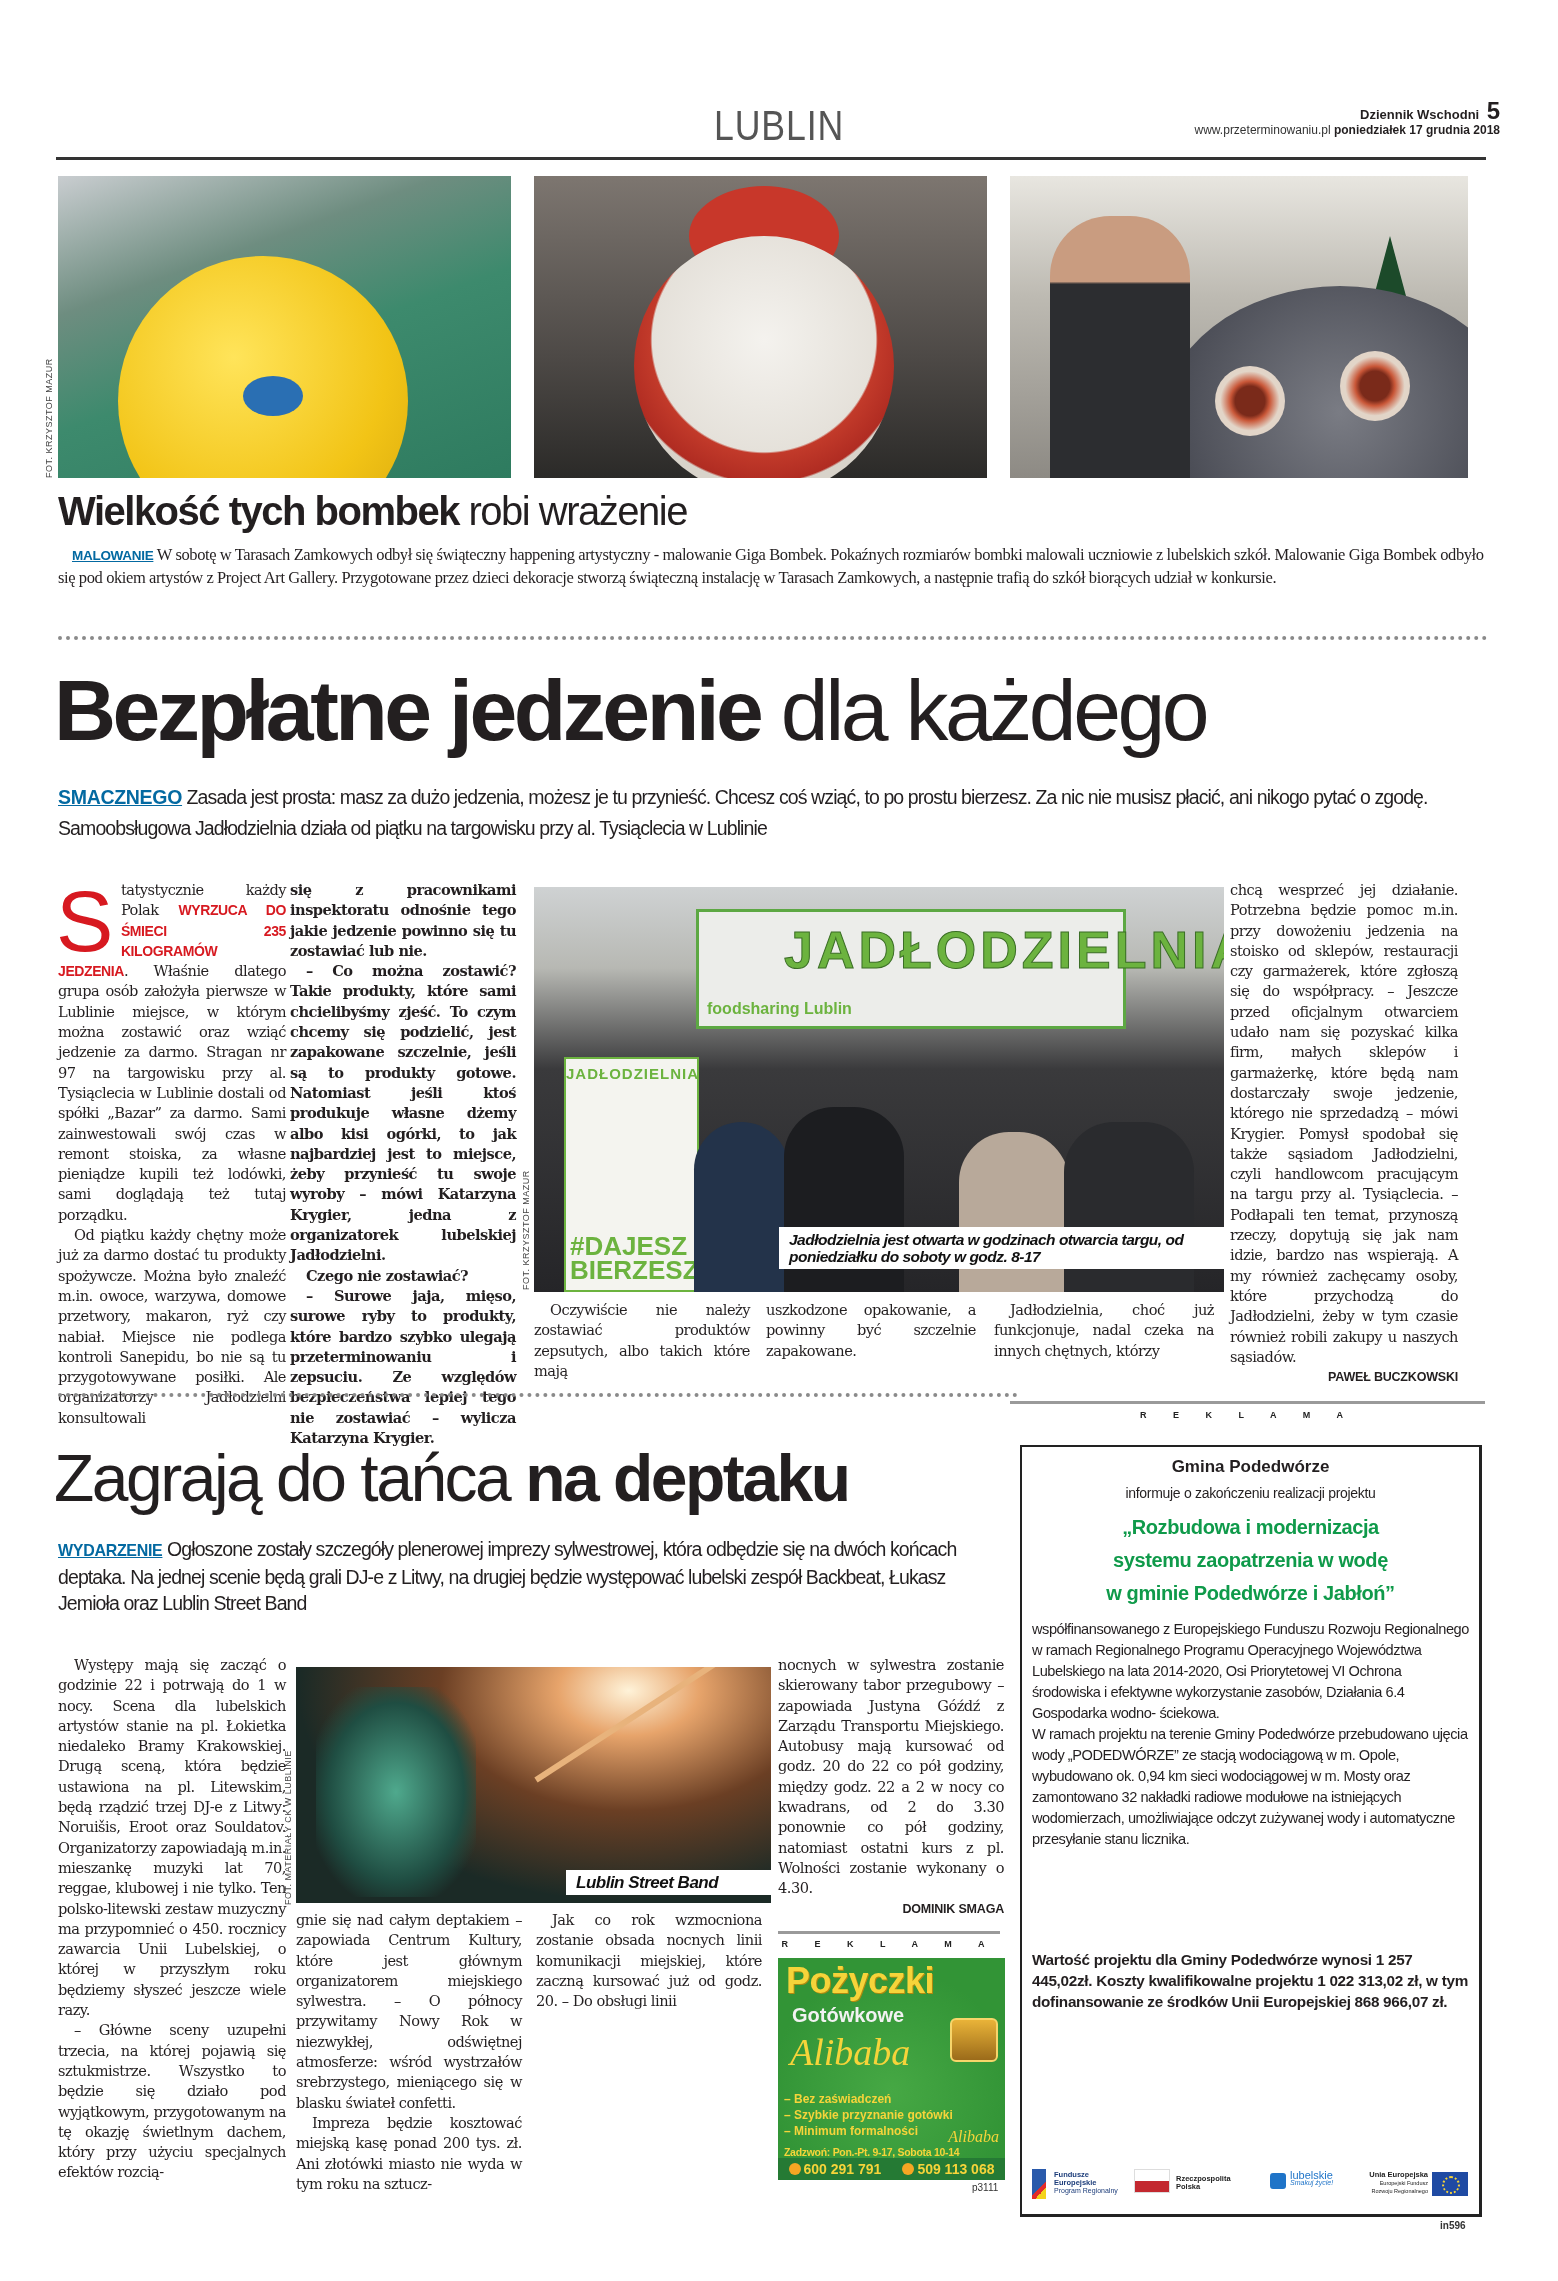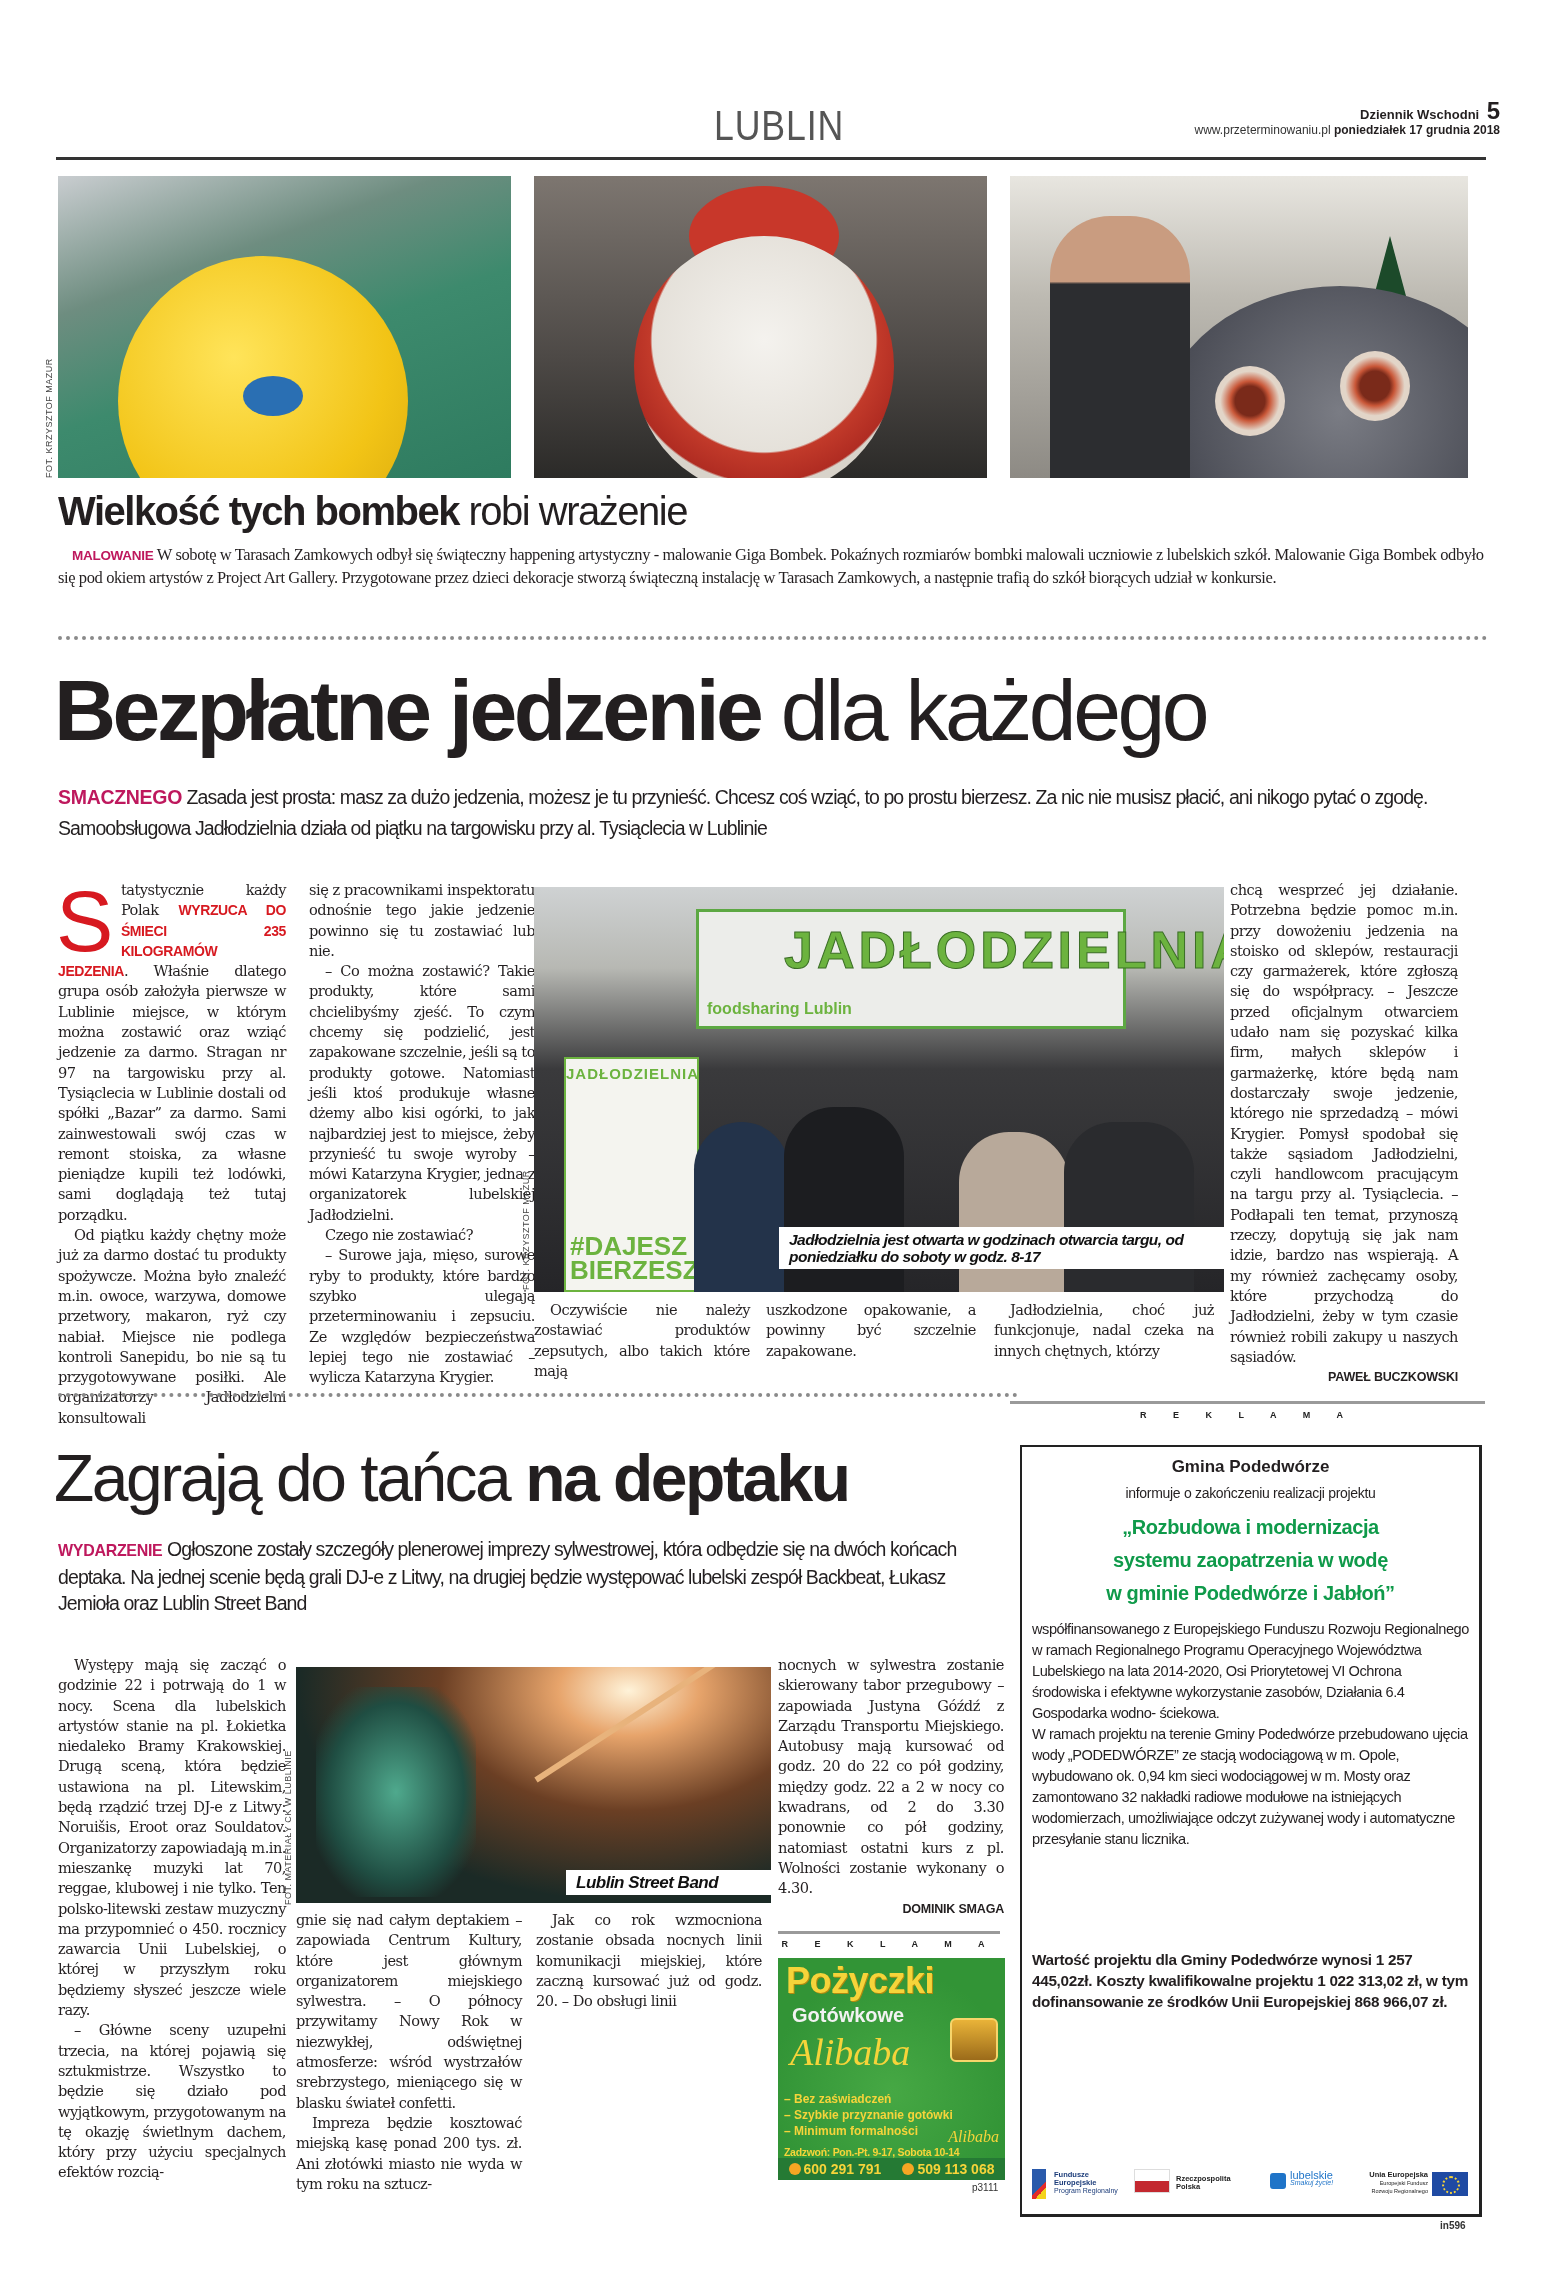--- a/index.html
+++ b/index.html
@@ -31,21 +31,21 @@
   .ph3 .eye2 { position:absolute; left: 330px; top: 175px; width: 70px; height: 70px; border-radius: 50%; background: radial-gradient(circle,#7a2a1a 30%,#c95738 40%,#e2d5c8 60%); }
   .ph3 .tree { position:absolute; left: 340px; top: 60px; width: 0; height: 0; border-left: 40px solid transparent; border-right: 40px solid transparent; border-bottom: 150px solid #1c4a2a; }
   .ph3 .person { position:absolute; left: 40px; top: 40px; width: 140px; height: 262px; background: linear-gradient(180deg,#c99c80 0%,#c99c80 25%,#2c2d30 26%,#2c2d30 100%); border-radius: 60px 60px 0 0; }
   .credit-vert { font-family: "Liberation Sans", sans-serif; font-size: 9px; color: #444; transform: rotate(-90deg); transform-origin: left top; white-space: nowrap; letter-spacing: 0.5px; }
 
   
   .h1a { left: 58px; top: 488px; font-family: "Liberation Sans", sans-serif; font-size: 40px; line-height: 46px; letter-spacing: -1.5px; }
   .h1a b { font-weight: bold; }
   .h1a span.light { font-weight: normal; }
   .lead1 { left: 58px; top: 544px; width: 1428px; font-family: "Liberation Serif", serif; font-size: 16.5px; line-height: 22px; letter-spacing: -0.4px; text-indent: 14px; }
-  .kicker { color: #be185d; font-family: "Liberation Sans", sans-serif; font-weight: bold; font-size: 0.82em; letter-spacing: -0.3px; }
+  .kicker { color: #0369a1; font-family: "Liberation Sans", sans-serif; font-weight: bold; font-size: 0.82em; letter-spacing: -0.3px; text-decoration: underline; }
   .dots { left: 58px; width: 1430px; height: 0; border-top: 4px dotted #8a8a8a; }
 
   
   .h2 { left: 54px; top: 660px; font-family: "Liberation Sans", sans-serif; font-size: 86px; line-height: 100px; letter-spacing: -3.5px; white-space: nowrap; }
   .h2 b { font-weight: bold; }
   .lead2 { left: 58px; top: 782px; width: 1428px; font-family: "Liberation Sans", sans-serif; font-size: 19.5px; line-height: 31px; letter-spacing: -0.9px; }
   .lead2 .kicker { font-size: 1em; }
 
   
   .col { font-family: "DejaVu Serif", serif; font-size: 14.6px; line-height: 20.3px; color: #231f20; text-align: justify; letter-spacing: -0.5px; }
@@ -160,21 +160,21 @@
 </div>
 
 <div class="abs col" style="left:58px; top:880px; width:228px;">
   <p class="noind">
     <span class="dropcap">S</span>
     <span>tatystycznie każdy Polak</span>
     <span class="hl">WYRZUCA DO ŚMIECI 235 KILOGRAMÓW JEDZENIA</span><span>. Właśnie dlatego grupa osób założyła pierwsze w Lublinie miejsce, w którym można zostawić oraz wziąć jedzenie za darmo. Stragan nr 97 na targowisku przy al. Tysiąclecia w Lublinie dostali od spółki „Bazar” za darmo. Sami zainwestowali swój czas w remont stoiska, za własne pieniądze kupili też lodówki, sami doglądają też tutaj porządku.</span>
   </p>
   <p>Od piątku każdy chętny może już za darmo dostać tu produkty spożywcze. Można było znaleźć m.in. owoce, warzywa, domowe przetwory, makaron, ryż czy nabiał. Miejsce nie podlega kontroli Sanepidu, bo nie są tu przygotowywane posiłki. Ale organizatorzy Jadłodzielni konsultowali</p>
 </div>
-<div class="abs col" style="left:309px; top:880px; width:226px;">
+<div class="abs col" style="left:290px; top:880px; width:226px;font-weight:bold;">
   <p class="noind">się z pracownikami inspektoratu odnośnie tego jakie jedzenie powinno się tu zostawiać lub nie.</p>
   <p>– Co można zostawić? Takie produkty, które sami chcielibyśmy zjeść. To czym chcemy się podzielić, jest zapakowane szczelnie, jeśli są to produkty gotowe. Natomiast jeśli ktoś produkuje własne dżemy albo kisi ogórki, to jak najbardziej jest to miejsce, żeby przynieść tu swoje wyroby – mówi Katarzyna Krygier, jedna z organizatorek lubelskiej Jadłodzielni.</p>
   <p>Czego nie zostawiać?</p>
   <p>– Surowe jaja, mięso, surowe ryby to produkty, które bardzo szybko ulegają przeterminowaniu i zepsuciu. Ze względów bezpieczeństwa lepiej tego nie zostawiać – wylicza Katarzyna Krygier.</p>
 </div>
 
 <div class="abs credit-vert" style="left:521px; top:1290px;">FOT. KRZYSZTOF MAZUR</div>
 <div class="abs photo ph4">
   <div class="sign">
     <div class="t">JADŁODZIELNIA</div>

